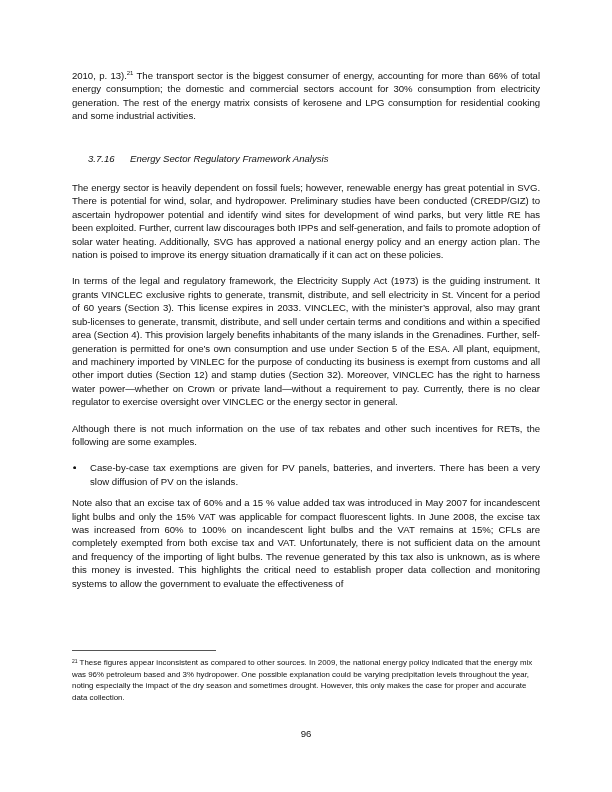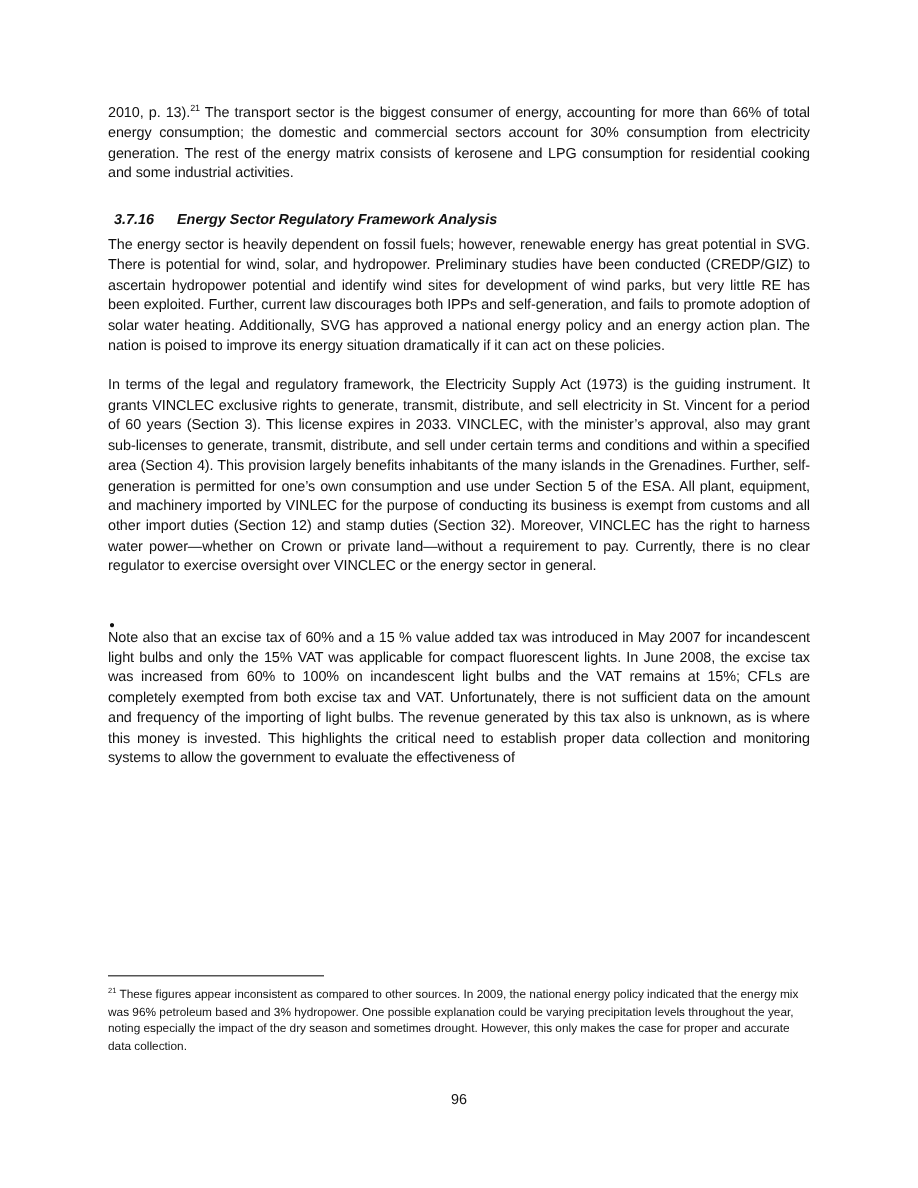--- a/index.html
+++ b/index.html
@@ -26,23 +26,23 @@
       line-height: 13.4px;
       text-align: justify;
       margin: 0;
       letter-spacing: -0.05px;
     }
     .gap-sm { height: 8px; }
     .gap-md { height: 13px; }
     .heading {
       font-size: 9.6px;
       line-height: 13.4px;
-      font-weight: bold;
+      font-weight: normal;
       font-style: italic;
-      margin: 4px;
+      margin: 16px;
     }
     .heading .num {
       display: inline-block;
       width: 42px;
     }
     sup.fnref {
       font-size: 6px;
       vertical-align: top;
       position: relative;
       top: -2px;
@@ -107,26 +107,27 @@
 
   <h3 class="heading"><span class="num">3.7.16</span><span>Energy Sector Regulatory Framework Analysis</span></h3>
   <p class="para">The energy sector is heavily dependent on fossil fuels; however, renewable energy has great potential in SVG. There is potential for wind, solar, and hydropower. Preliminary studies have been conducted (CREDP/GIZ) to ascertain hydropower potential and identify wind sites for development of wind parks, but very little RE has been exploited. Further, current law discourages both IPPs and self-generation, and fails to promote adoption of solar water heating. Additionally, SVG has approved a national energy policy and an energy action plan. The nation is poised to improve its energy situation dramatically if it can act on these policies.</p>
 
   <div class="gap-md"></div>
 
   <p class="para">In terms of the legal and regulatory framework, the Electricity Supply Act (1973) is the guiding instrument. It grants VINCLEC exclusive rights to generate, transmit, distribute, and sell electricity in St. Vincent for a period of 60 years (Section 3). This license expires in 2033. VINCLEC, with the minister’s approval, also may grant sub-licenses to generate, transmit, distribute, and sell under certain terms and conditions and within a specified area (Section 4). This provision largely benefits inhabitants of the many islands in the Grenadines. Further, self-generation is permitted for one’s own consumption and use under Section 5 of the ESA. All plant, equipment, and machinery imported by VINLEC for the purpose of conducting its business is exempt from customs and all other import duties (Section 12) and stamp duties (Section 32). Moreover, VINCLEC has the right to harness water power—whether on Crown or private land—without a requirement to pay. Currently, there is no clear regulator to exercise oversight over VINCLEC or the energy sector in general.</p>
 
   <div class="gap-md"></div>
 
+  <p class="para">Although there is not much information on the use of tax rebates and other such incentives for RETs, the following are some examples.</p>
 
   <div class="gap-md"></div>
 
   <ul class="bullets">
     <li><span class="bullet">•</span></li>
-    <li><span class="bullet">•</span></li>
+    <li><span class="bullet">•</span><span>Case-by-case tax exemptions are given for PV panels, batteries, and inverters. There has been a very slow diffusion of PV on the islands.</span></li>
   </ul>
 
   <div class="gap-sm"></div>
 
   <p class="para">Note also that an excise tax of 60% and a 15 % value added tax was introduced in May 2007 for incandescent light bulbs and only the 15% VAT was applicable for compact fluorescent lights. In June 2008, the excise tax was increased from 60% to 100% on incandescent light bulbs and the VAT remains at 15%; CFLs are completely exempted from both excise tax and VAT. Unfortunately, there is not sufficient data on the amount and frequency of the importing of light bulbs. The revenue generated by this tax also is unknown, as is where this money is invested. This highlights the critical need to establish proper data collection and monitoring systems to allow the government to evaluate the effectiveness of</p>
 
 </div>
 
 <div class="footnote-rule"></div>
 

